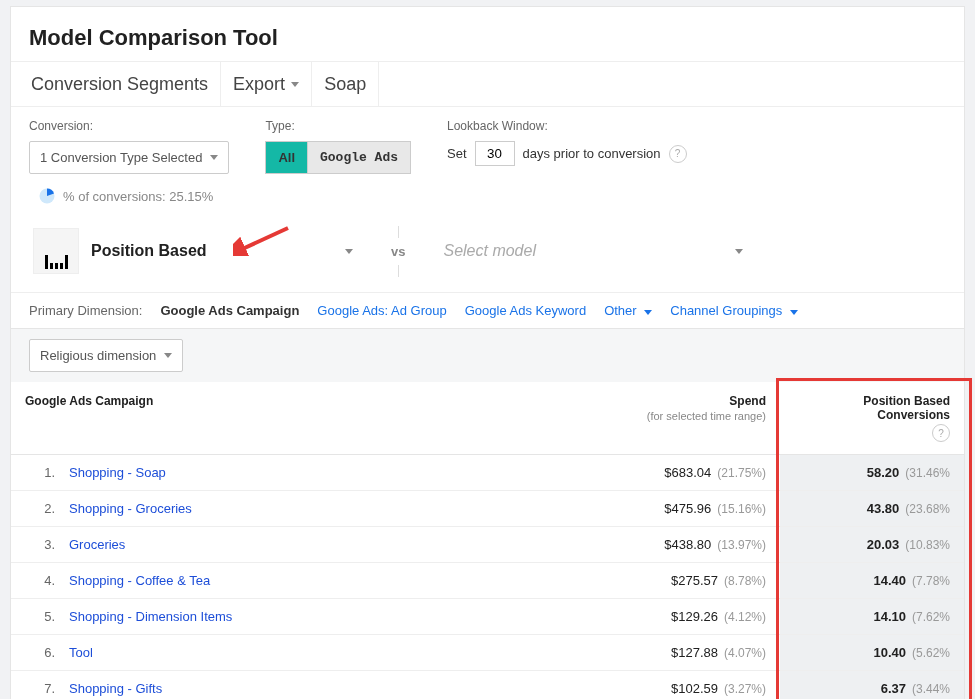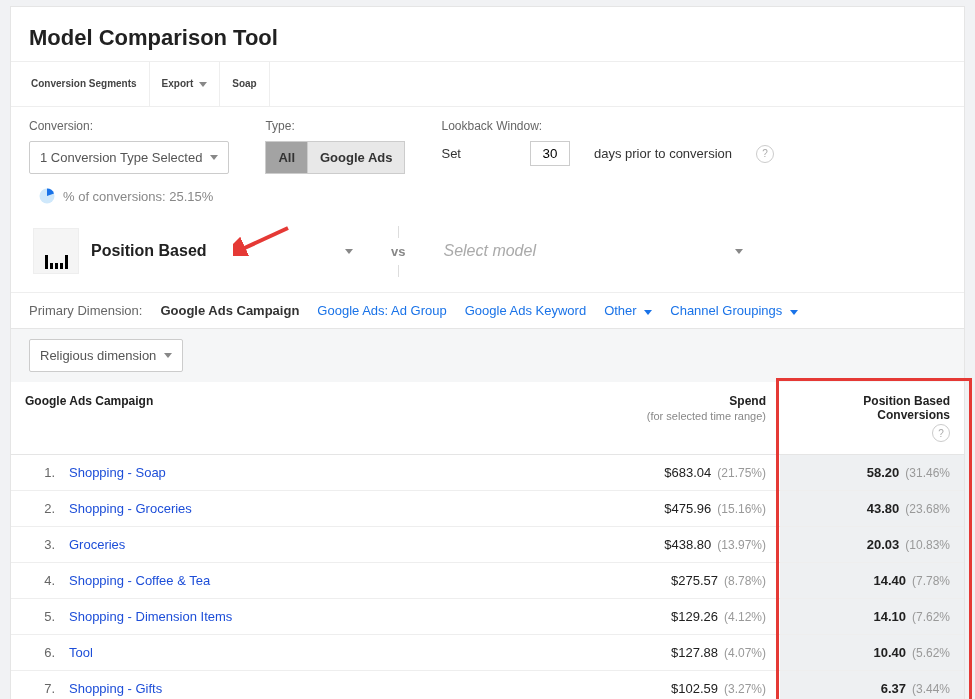--- a/index.html
+++ b/index.html
@@ -32,22 +32,22 @@
     display: flex;
     align-items: center;
     border-top: 1px solid #eee;
     padding: 0 8px;
     height: 44px;
   }
   .toolbar .toolbar-btn {
     padding: 0 12px;
     height: 44px;
     line-height: 44px;
-    font-size: 10px;
-    font-weight: 700;
+    font-size: 18px;
+    font-weight: 400;
     color: #444;
     border-right: 1px solid #eee;
     display: flex;
     align-items: center;
     gap: 6px;
     cursor: pointer;
   }
   .caret-down {
     width: 0; height: 0;
     border-left: 4px solid transparent;
@@ -77,38 +77,37 @@
     border-radius: 2px;
     color: #555;
     cursor: pointer;
   }
   .toggle-group { display: inline-flex; }
   .toggle-btn {
     border: 1px solid #ccc;
     padding: 8px 12px;
     font-size: 13px;
     color: #333;
-    background: #a3a3a3;
+    background: #14b8a6;
     cursor: pointer;
     font-weight: 700;
   }
-  .toggle-btn + .toggle-btn { border-left: none; }
+  .toggle-btn + .toggle-btn { border-left: none; font-family: Liberation Mono, monospace; }
   .toggle-btn.active { background: #e8e8e8; }
   .lookback {
     display: flex;
     align-items: center;
-    gap: 24px;
+    gap: 8px;
     color: #333;
   }
   .lookback input {
     width: 30px;
     padding: 4px 4px;
     border: 1px solid #ccc;
     text-align: center;
-    margin-left: 45px;
   }
   .help-circle {
     display: inline-flex;
     width: 16px; height: 16px;
     border: 1px solid #ccc;
     border-radius: 50%;
     color: #aaa;
     font-size: 10px;
     align-items: center;
     justify-content: center;

